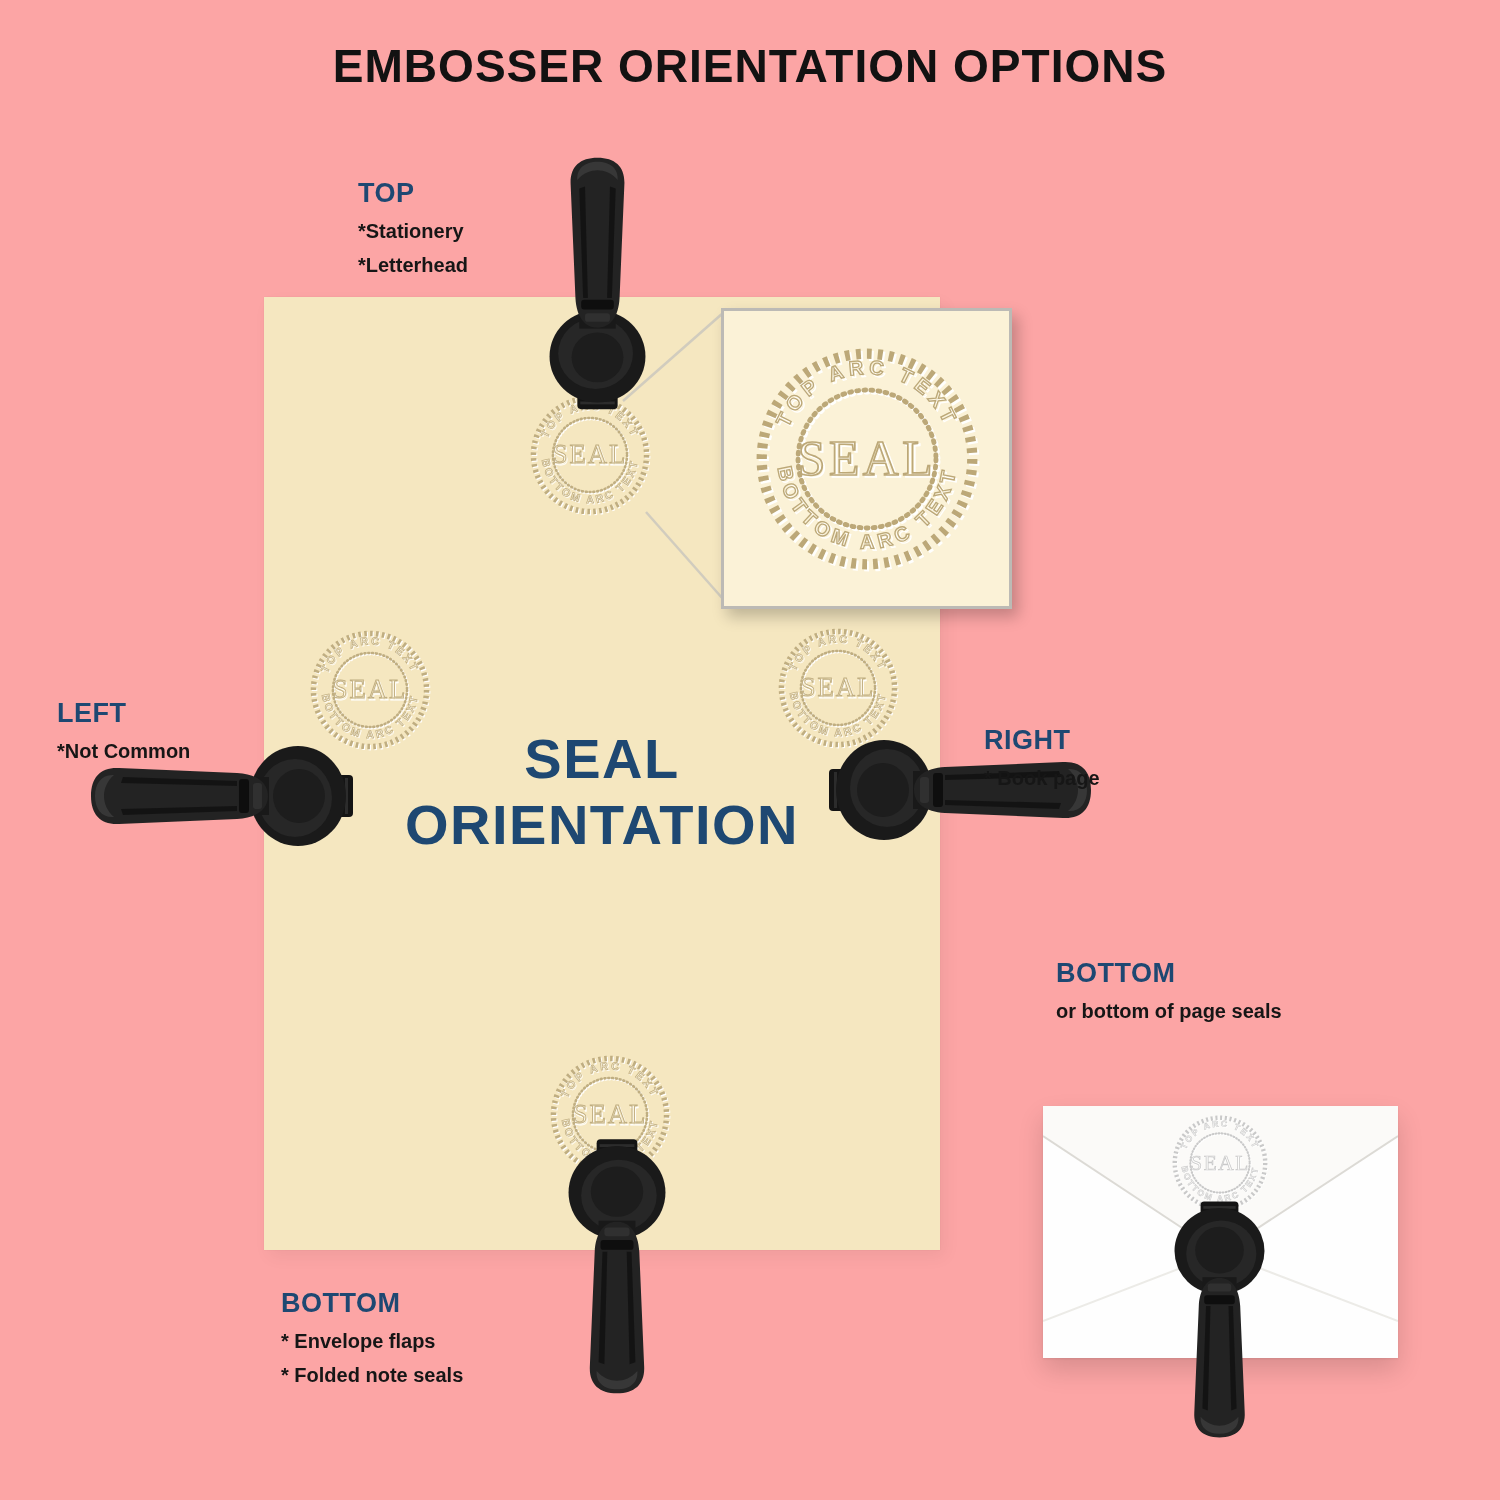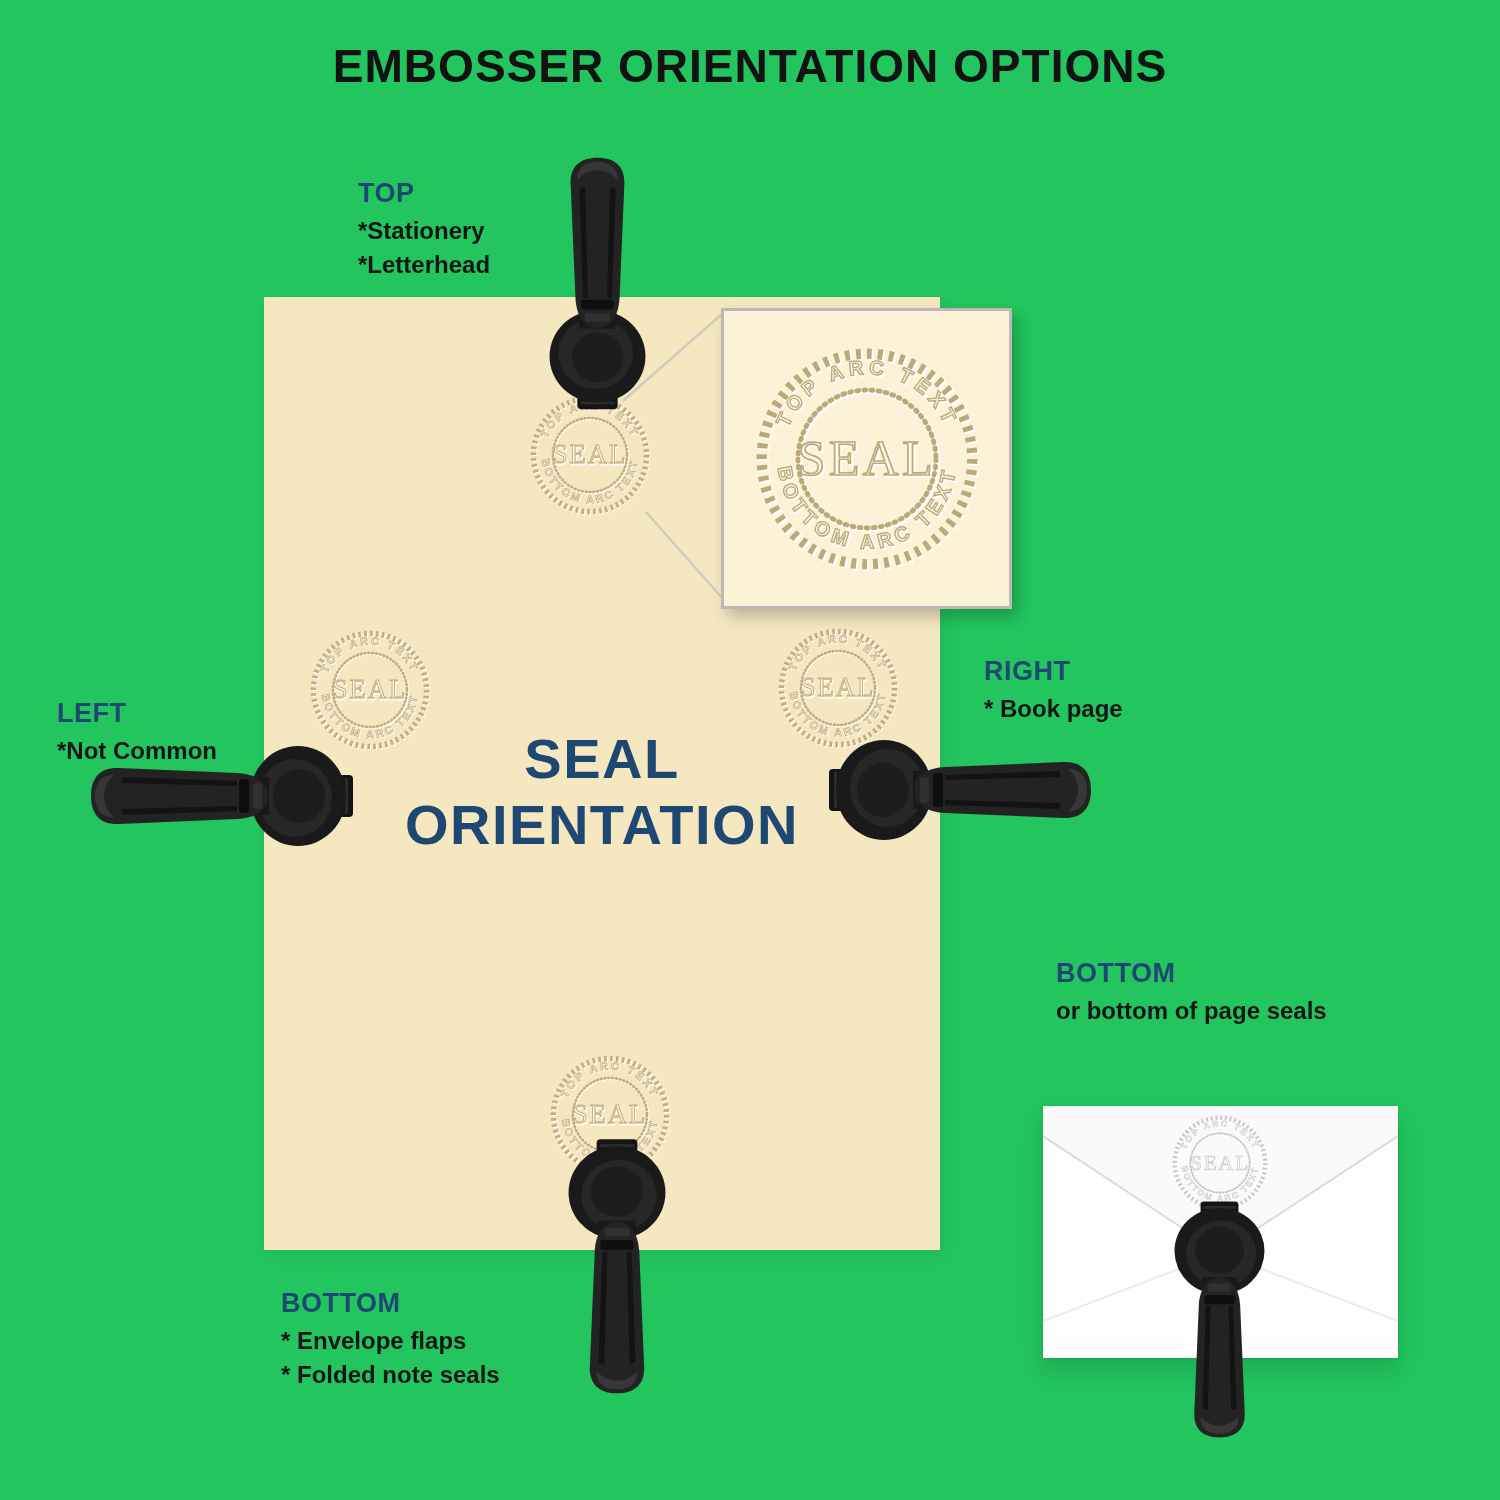--- a/index.html
+++ b/index.html
@@ -1,17 +1,17 @@
 <!DOCTYPE html>
 <html><head>
 <meta charset="utf-8">
 <style>
   html,body{margin:0;padding:0;background:#ffffff;}
   .stage{
-    position:relative; width:1500px; height:1500px; background:#22c55e;
+    position:relative; width:1500px; height:1500px; background:#fca5a5;
     font-family:"Liberation Sans", sans-serif; overflow:hidden;
   }
   .title{
     position:absolute; left:0; top:38px; width:100%;
     text-align:center; font-size:47px; font-weight:800;
     letter-spacing:1px; color:#121212; transform:scaleX(.98);
   }
   
   .paper{
     position:absolute; left:264px; top:297px; width:676px; height:953px;
@@ -44,21 +44,21 @@
     background:#fefefe;
     box-shadow:0 1px 2px rgba(0,0,0,.08), 0 12px 24px rgba(0,0,0,.14);
   }
   
   .label{position:absolute;}
   .label-heading{
     color:#1E4872; font-size:27px; font-weight:800;
     letter-spacing:.5px; margin-bottom:5px;
   }
   .label-item{
-    color:#161616; font-size:24px; font-weight:700; line-height:34px;
+    color:#161616; font-size:20px; font-weight:700; line-height:34px;
   }
   .hidden-defs{position:absolute; width:0; height:0; overflow:hidden;}
 </style>
 </head>
 <body>
 
 <div class="stage">
 
   <svg class="hidden-defs" aria-hidden="true">
     <defs>
@@ -163,21 +163,21 @@
     <div class="label-heading">TOP</div>
     <div class="label-item">*Stationery</div>
     <div class="label-item">*Letterhead</div>
   </div>
 
   <div class="label" style="left:57px; top:698px">
     <div class="label-heading">LEFT</div>
     <div class="label-item">*Not Common</div>
   </div>
 
-  <div class="label" style="left:984px; top:656px">
+  <div class="label" style="left:984px; top:725px">
     <div class="label-heading">RIGHT</div>
     <div class="label-item">* Book page</div>
   </div>
 
   <div class="label" style="left:281px; top:1288px">
     <div class="label-heading">BOTTOM</div>
     <div class="label-item">* Envelope flaps</div>
     <div class="label-item">* Folded note seals</div>
   </div>
 

